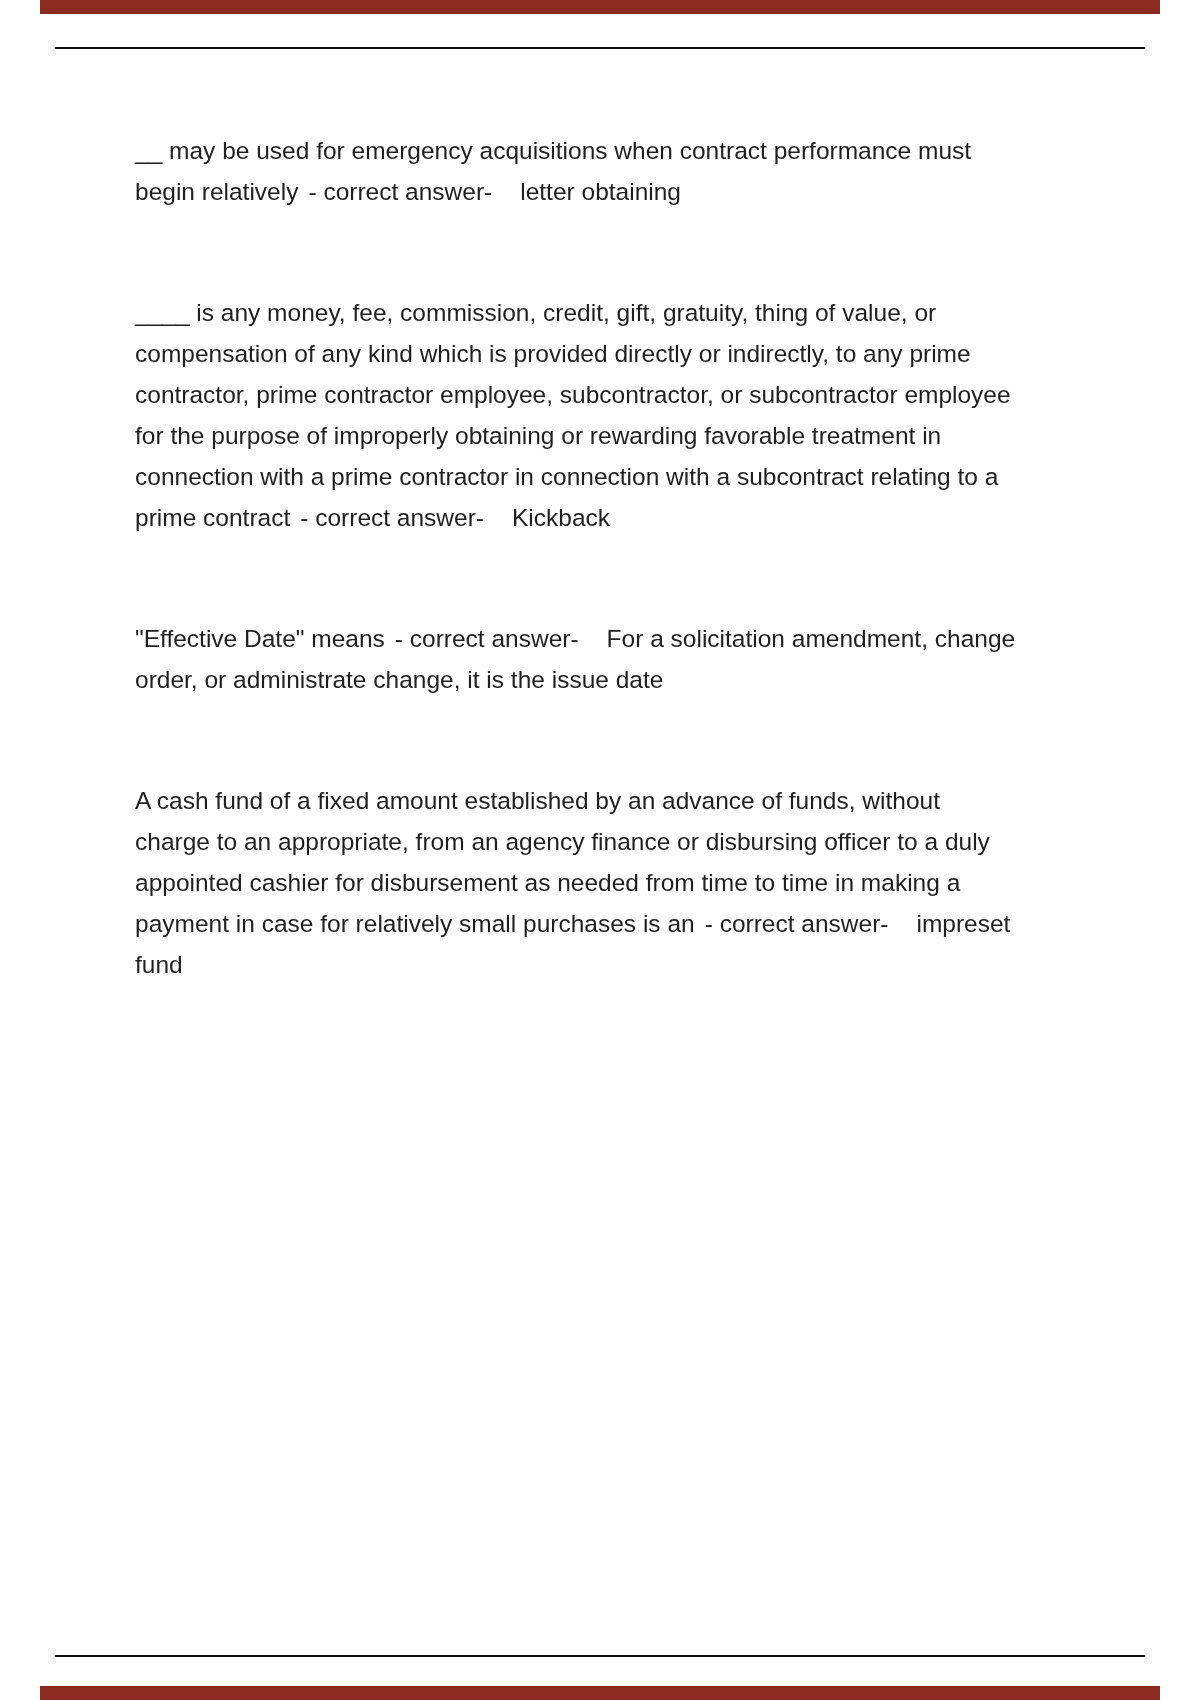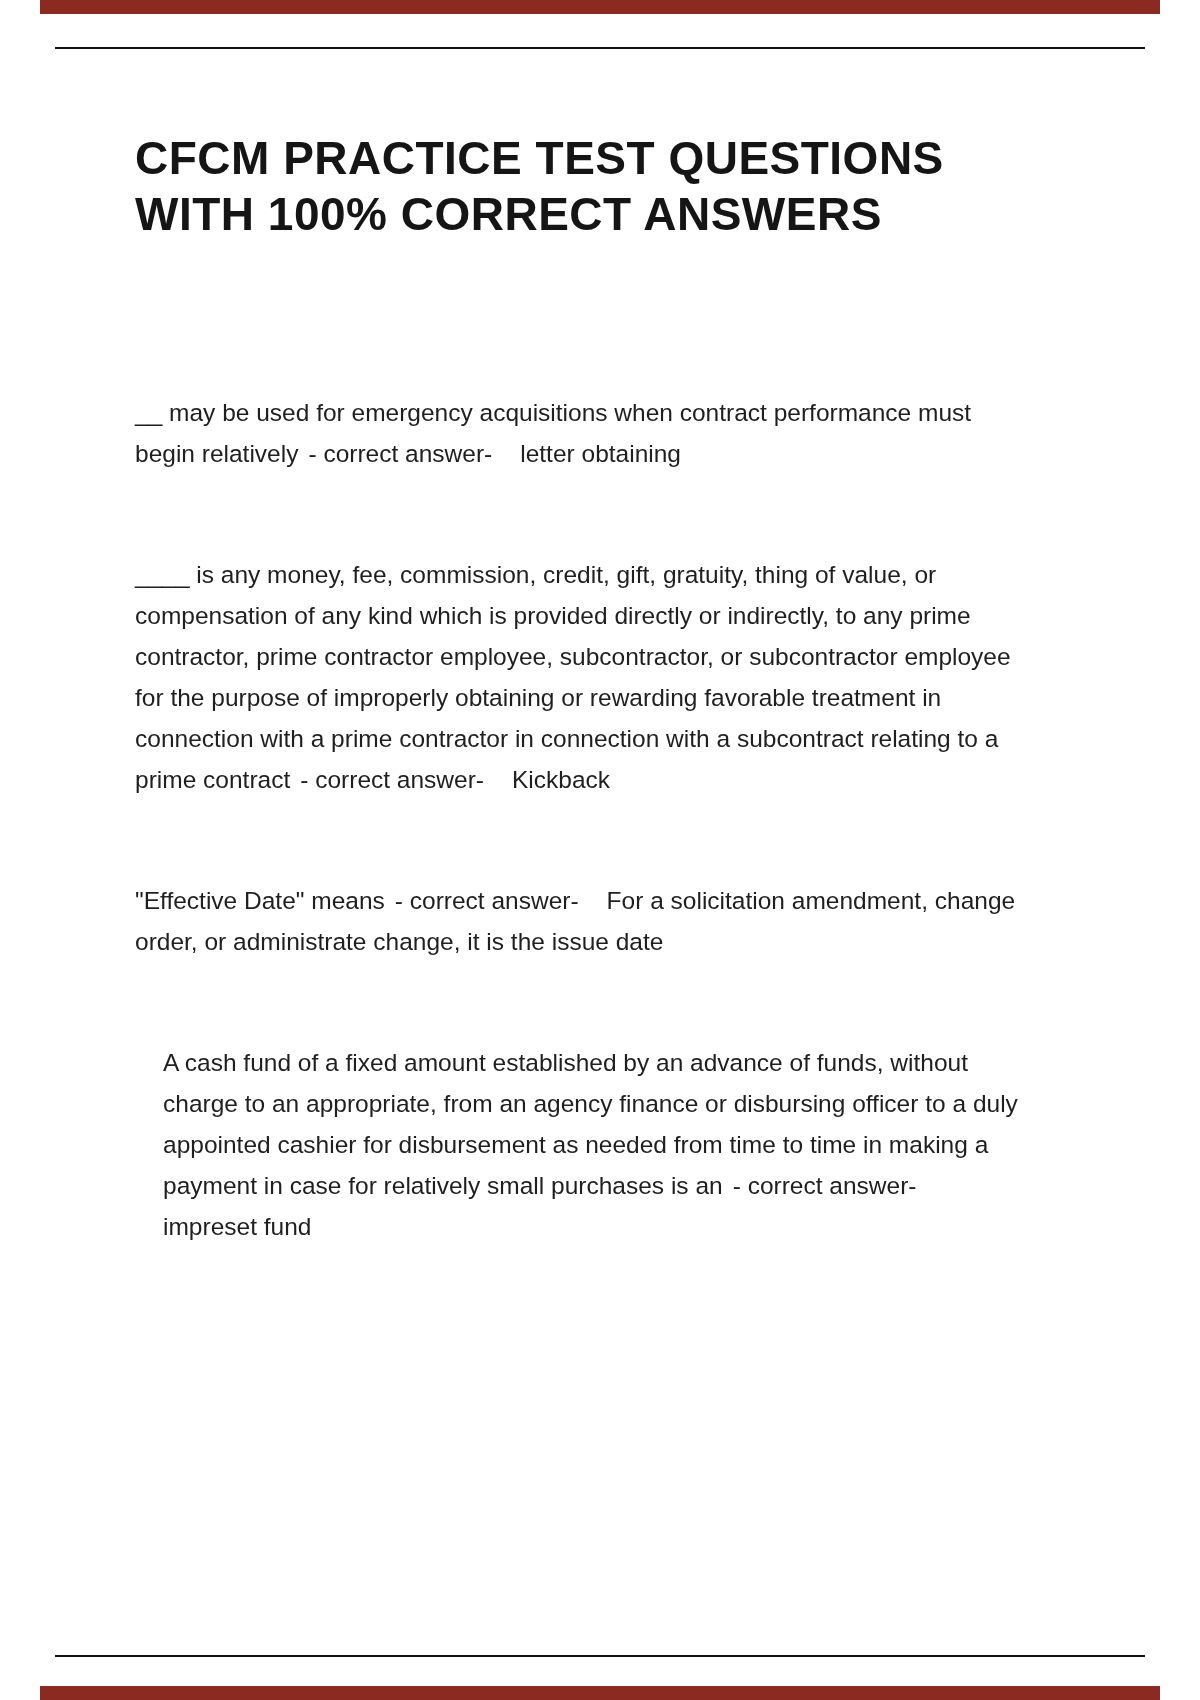--- a/index.html
+++ b/index.html
@@ -46,36 +46,35 @@
     color:#151515;
     margin-bottom:150px;
   }
   .qa{
     font-size:24.5px;
     line-height:41px;
     color:#1f1f1f;
     margin-bottom:80px;
     max-width:885px;
   }
-  .qa:last-child{margin-bottom:0;margin-left:28px;}
+  .qa:last-child{margin-bottom:0;}
   .answer-label{
     font-weight:400;
     margin-left:10px;
     margin-right:28px;
     white-space:nowrap;
   }
 </style>
 </head>
 <body>
 
 <div class="accent-bar top"></div>
 <div class="rule top"></div>
 
 <div class="content">
-  <h1 class="doc-title">CFCM PRACTICE TEST QUESTIONS WITH 100% CORRECT ANSWERS</h1>
 
   <p class="qa"><span>__ may be used for emergency acquisitions when contract performance must begin relatively</span><strong class="answer-label">- correct answer-</strong><span>letter obtaining</span></p>
 
   <p class="qa"><span>____ is any money, fee, commission, credit, gift, gratuity, thing of value, or compensation of any kind which is provided directly or indirectly, to any prime contractor, prime contractor employee, subcontractor, or subcontractor employee for the purpose of improperly obtaining or rewarding favorable treatment in connection with a prime contractor in connection with a subcontract relating to a prime contract</span><strong class="answer-label">- correct answer-</strong><span>Kickback</span></p>
 
   <p class="qa"><span>"Effective Date" means</span><strong class="answer-label">- correct answer-</strong><span>For a solicitation amendment, change order, or administrate change, it is the issue date</span></p>
 
   <p class="qa"><span>A cash fund of a fixed amount established by an advance of funds, without charge to an appropriate, from an agency finance or disbursing officer to a duly appointed cashier for disbursement as needed from time to time in making a payment in case for relatively small purchases is an</span><strong class="answer-label">- correct answer-</strong><span>impreset fund</span></p>
 </div>
 

